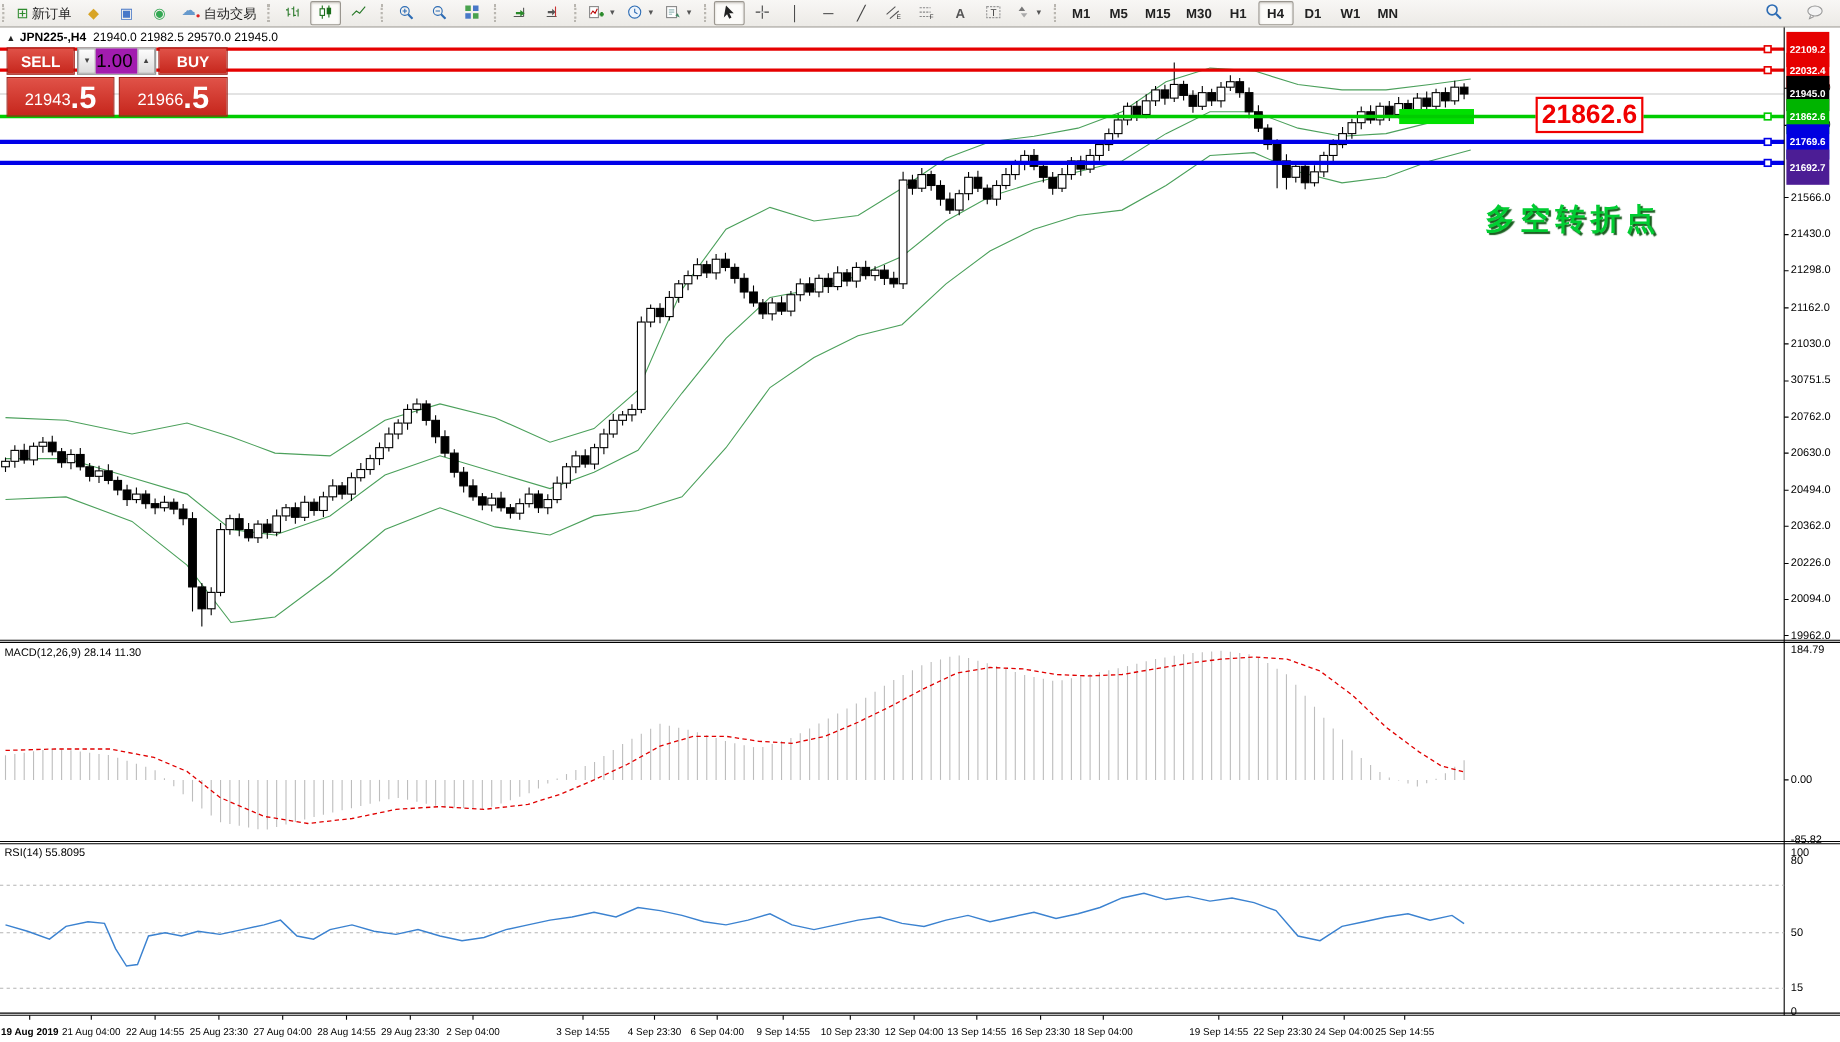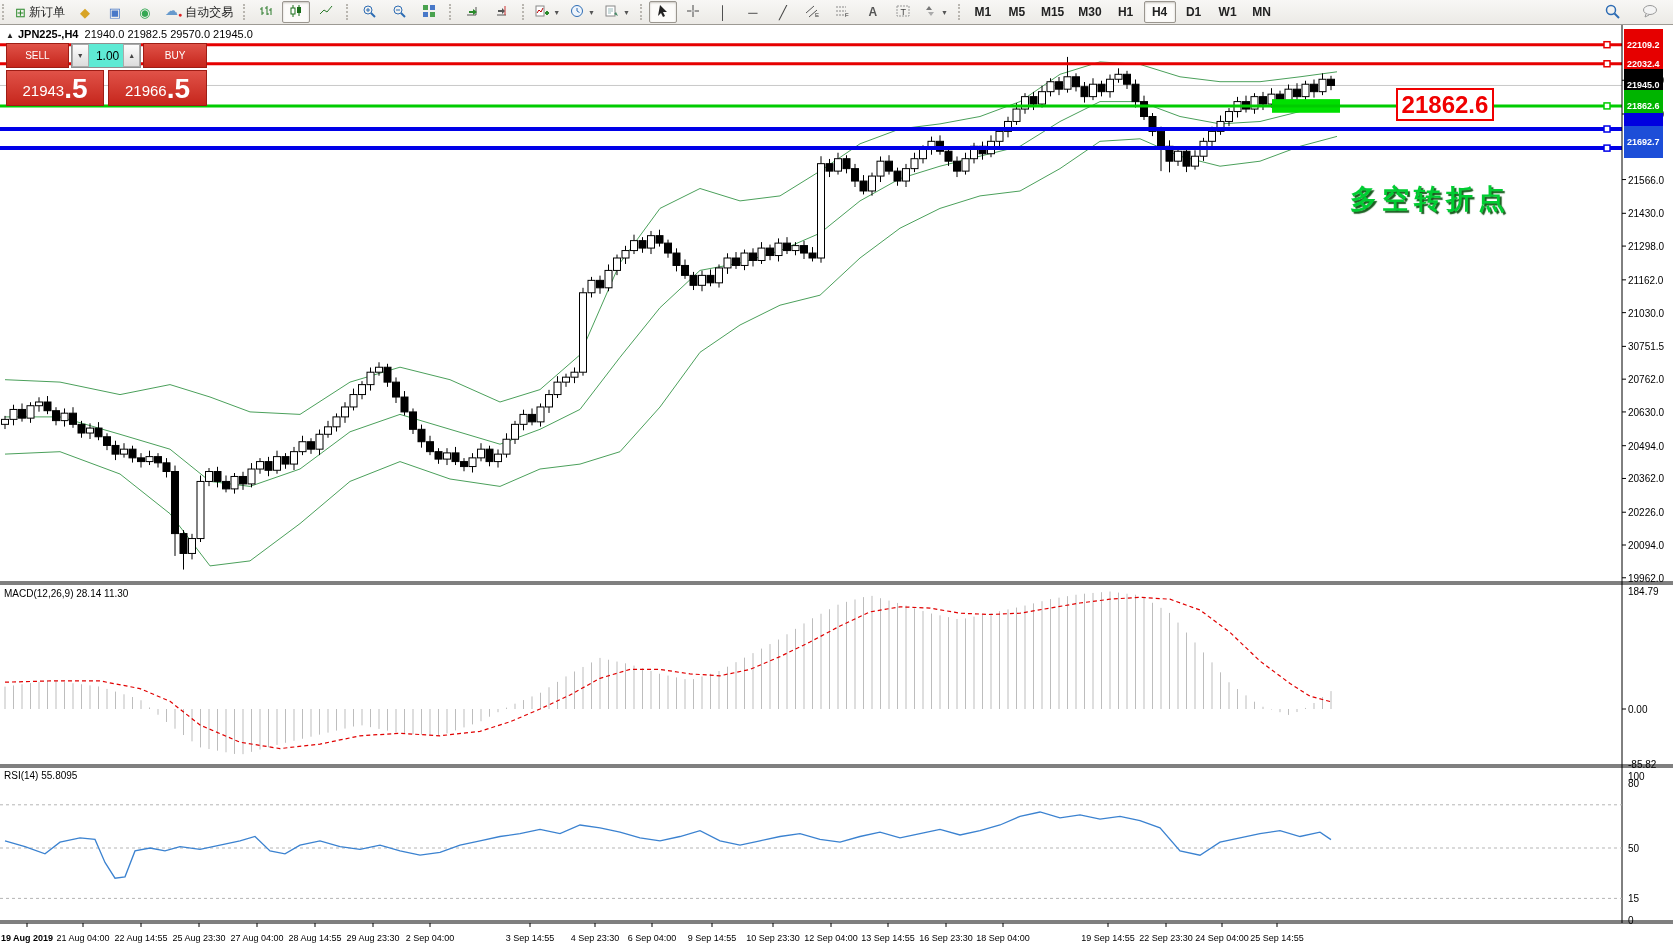--- a/index.html
+++ b/index.html
@@ -28,29 +28,29 @@
   #chart-svg{position:absolute;left:0;top:0;z-index:1}
   .overlay{position:absolute;z-index:10}
 
   #symbol-info{left:6px;top:4px;font-size:11px;color:#000;white-space:nowrap}
   #symbol-info .tri{font-size:8px;color:#222;margin-right:4px}
   #symbol-info b{font-weight:bold}
 
   
   #trade-panel{left:6px;top:19px;width:201px;height:64px;z-index:12}
   .tp-row1{display:flex;height:25px}
-  .tp-btn{background:linear-gradient(#e05248,#c6261c);color:#fff;font-size:10px;font-weight:normal;
+  .tp-btn{background:linear-gradient(#e05248,#c6261c);color:#fff;font-size:14px;font-weight:bold;
     display:flex;align-items:center;justify-content:center;border:1px solid #9e1d15}
   #sell-btn{width:62px}
   #buy-btn{width:63px}
   #vol-stepper{width:70px;display:flex;border:1px solid #8f8f8f;background:#fff;margin:0 2px}
   .step-btn{width:15px;background:linear-gradient(#fdfdfd,#dcdcdc);border:1px solid #aaa;
     font-size:7px;color:#444;display:flex;align-items:center;justify-content:center}
   #vol-value{flex:1;display:flex;align-items:center;justify-content:flex-end;
-    padding-right:4px;font-size:12px;color:#000;background:#5eead4}
+    padding-right:4px;font-size:17px;color:#000;background:#a21caf}
   .tp-row2{display:flex;height:36px;margin-top:2px}
   .tp-price{background:linear-gradient(#e05248,#c6261c);border:1px solid #9e1d15;color:#fff;
     display:flex;align-items:flex-end;justify-content:center;padding-bottom:2px}
   #sell-price{width:97px;margin-right:4px}
   #buy-price{width:98px}
   .tp-price .main{font-size:15px;font-weight:normal;line-height:24px}
   .tp-price .frac{font-size:28px;font-weight:bold;line-height:28px}
 
   
   #price-callout{left:1396px;top:64px;width:94px;height:29px;border:2px solid #f00000;
@@ -864,21 +864,21 @@
         <div class="tick-label" style="top:421.69472012703454px">20494.0</div>
         <div class="tick-label" style="top:454.46546248511316px">20362.0</div>
         <div class="tick-label" style="top:488.2292576419214px">20226.0</div>
         <div class="tick-label" style="top:521px">20094.0</div>
         <div class="tick-label" style="top:553.7707423580787px">19962.0</div>
         <div class="chip" style="top:20.7px;background:#e60000">22109.2</div>
         <div class="chip" style="top:39.766613735609184px;background:#e60000">22032.4</div>
         <div class="chip" style="top:61.46481738785249px;background:#000000">21945.0</div>
         <div class="chip" style="top:81.92170504168372px;background:#00b400">21862.6</div>
         <div class="chip" style="top:105.01018261214818px;background:#0000e0">21769.6</div>
-        <div class="chip" style="top:118px;background:#1d4ed8">21692.7</div>
+        <div class="chip" style="top:128px;background:#4c1d95">21692.7</div>
         <div class="tick-label" style="top:567px">184.79</div>
         <div class="tick-label" style="top:685px">0.00</div>
         <div class="tick-label" style="top:739.8014502949294px">-85.82</div>
         <div class="tick-label" style="top:752px">100</div>
         <div class="tick-label" style="top:759px">80</div>
         <div class="tick-label" style="top:824px">50</div>
         <div class="tick-label" style="top:874.4px">15</div>
         <div class="tick-label" style="top:896px">0</div>
         <div class="time-label" style="left: 27px; font-weight: bold;">19 Aug 2019</div>
         <div class="time-label" style="left:83px">21 Aug 04:00</div>

